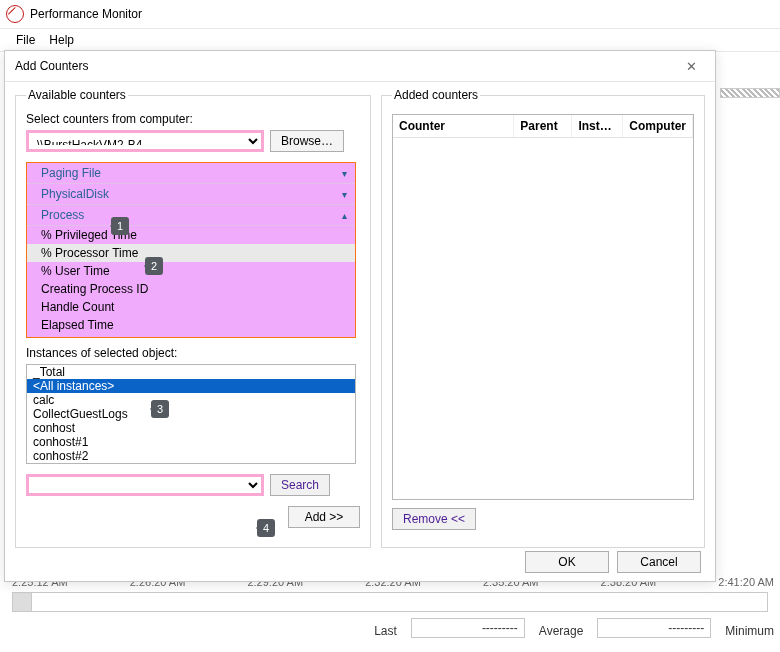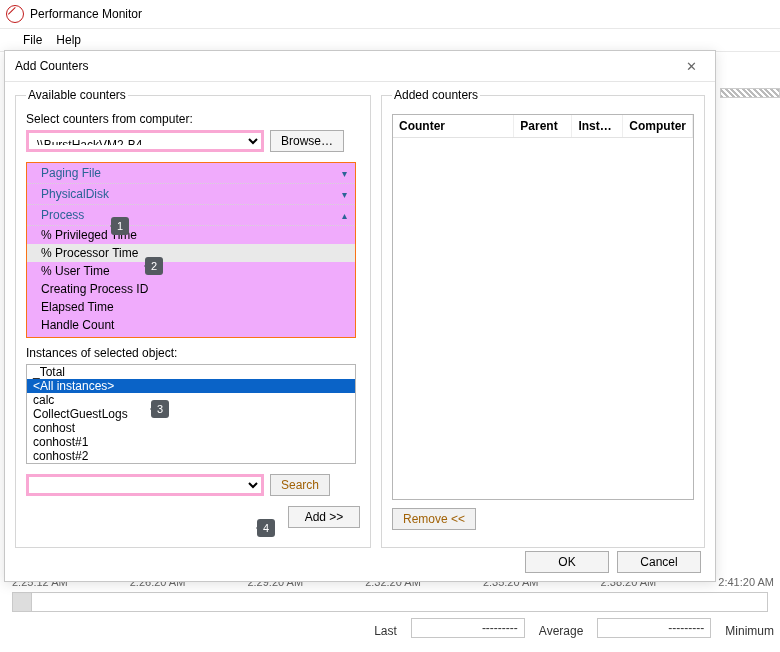--- a/index.html
+++ b/index.html
@@ -31,21 +31,21 @@
     content:"";
     position:absolute;
     left:3px; top:3px; right:3px; bottom:3px;
     border-left:1.5px solid #c11b1b;
     transform: rotate(45deg);
   }
   .menubar {
     height: 22px;
     display: flex;
     align-items: center;
-    padding-left: 23px;
+    padding-left: 16px;
     gap: 14px;
     border-bottom: 1px solid #e8e8e8;
   }
   .menubar span { cursor: default; }
 
   
   .dialog {
     position: absolute;
     left: 4px;
     top: 50px;
@@ -94,21 +94,21 @@
   }
   select.combo { width: 238px; }
   .btn {
     border:1px solid #adadad;
     background:#f4f4f4;
     height:22px;
     padding: 0 10px;
     font: inherit;
     cursor: pointer;
   }
-  .btn[disabled] { color:#a16207; background:#f1f1f1; cursor:default; }
+  .btn[disabled] { color:#4c1d95; background:#f1f1f1; cursor:default; }
 
   .counter-box {
     margin-top: 10px;
     border:1px solid #f97316;
     width: 328px;
     height: 174px;
     overflow-y: scroll;
     background:#f0abfc;
   }
   .cat {
@@ -324,22 +324,22 @@
           <span class="chev">▾</span>
         </div>
         <div class="cat">
           <span>Process</span>
           <span class="chev">▴</span>
         </div>
         <div class="sub">% Privileged Time</div>
         <div class="sub sel">% Processor Time</div>
         <div class="sub">% User Time</div>
         <div class="sub">Creating Process ID</div>
+        <div class="sub">Handle Count</div>
         <div class="sub">Elapsed Time</div>
-        <div class="sub">Handle Count</div>
       </div>
 
       <span class="lbl" style="margin-top:8px">Instances of selected object:</span>
       <div class="inst-box">
         <div class="inst">_Total</div>
         <div class="inst sel">&lt;All instances&gt;</div>
         <div class="inst">calc</div>
         <div class="inst">CollectGuestLogs</div>
         <div class="inst">conhost</div>
         <div class="inst">conhost#1</div>

